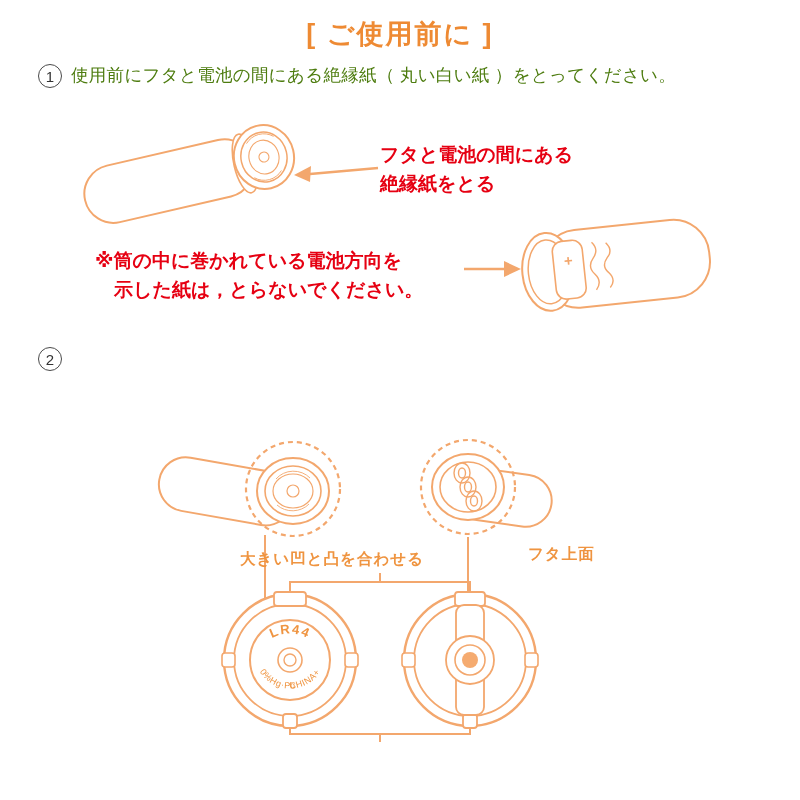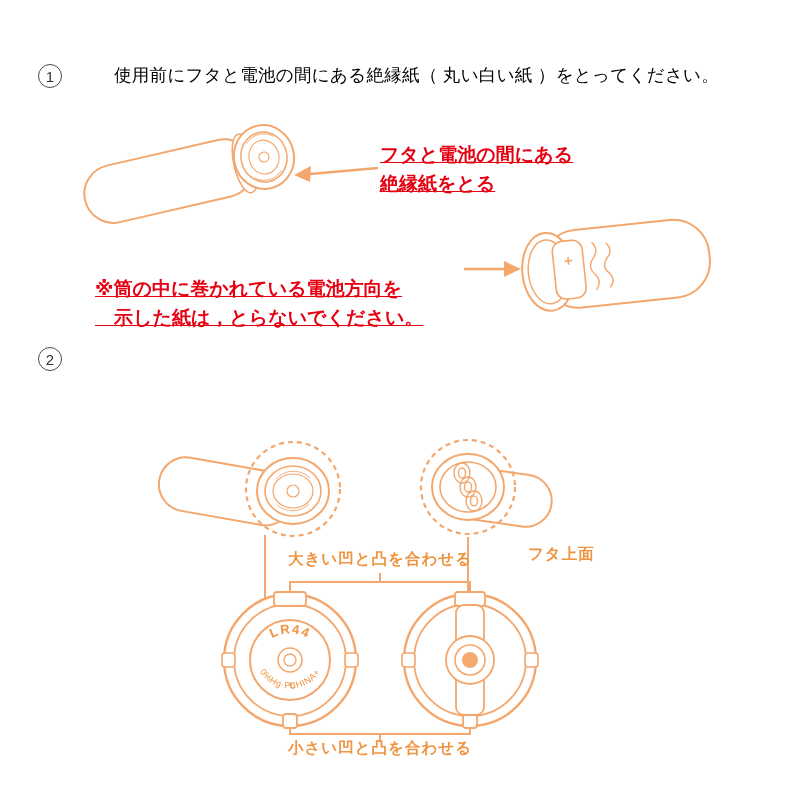--- a/index.html
+++ b/index.html
@@ -30,45 +30,44 @@
     display:flex; align-items:center; justify-content:center;
     font-size:15px;
     color:#333;
     margin-top:2px;
   }
   .step-text {
     font-size:17.5px;
     line-height:1.55;
     letter-spacing:0.3px;
     white-space:pre-line;
-    color:#000000;
-    margin-left:43px;
+    color:#4d7c0f;
   }
   .red {
     color:#E60012;
     font-weight:bold;
     font-size:19px;
     line-height:1.55;
     white-space:pre-line;
-    text-decoration:underline;
   }
   .olabel {
     color:#EF9440;
     font-size:15.5px;
     font-weight:bold;
     letter-spacing:1px;
   }
-  .center-label { text-align:center; }
+  .center-label { text-align:left; }
   svg { display:block; overflow:visible; }
 </style>
 </head>
 <body>
 
 <div class="abs" style="inset:0;">
 
+  <div class="abs title">[ ご使用前に ]</div>
 
   <div class="abs step" style="top:62px; left:38px; width:748px;">
     <span class="step-num">1</span>
     <span class="step-text">使用前にフタと電池の間にある絶縁紙（ 丸い白い紙 ）をとってください。</span>
   </div>
 
   <svg class="abs" style="left:70px; top:104px;" width="250" height="140" viewBox="0 0 250 140">
     <g transform="rotate(-13 125 70)">
       <rect x="12" y="42" width="172" height="58" rx="29" fill="#fff" stroke="#F3A76D" stroke-width="2"></rect>
       <ellipse cx="176" cy="71" rx="11" ry="30" fill="#fff" stroke="#F3A76D" stroke-width="1.6"></ellipse>
@@ -82,21 +81,21 @@
   </svg>
 
   <svg class="abs" style="left:292px; top:150px;" width="88" height="40" viewBox="0 0 88 40">
     <line x1="86" y1="18" x2="18" y2="24" stroke="#F3A76D" stroke-width="2.5"></line>
     <polygon points="2,25 19,16 18,32" fill="#F3A76D"></polygon>
   </svg>
 
   <div class="abs red" style="left:380px; top:140px;">フタと電池の間にある
 絶縁紙をとる</div>
 
-  <div class="abs red" style="left:95px; top:246px;margin-top:28px;">※筒の中に巻かれている電池方向を
+  <div class="abs red" style="left:95px; top:246px;">※筒の中に巻かれている電池方向を
 　示した紙は，とらないでください。</div>
 
   <svg class="abs" style="left:460px; top:254px;" width="64" height="30" viewBox="0 0 64 30">
     <line x1="4" y1="15" x2="45" y2="15" stroke="#F3A76D" stroke-width="2.5"></line>
     <polygon points="61,15 44,7 44,23" fill="#F3A76D"></polygon>
   </svg>
 
   <svg class="abs" style="left:502px; top:206px;" width="225" height="118" viewBox="0 0 225 118">
     <g transform="rotate(-6 112 59)">
       <rect x="40" y="20" width="168" height="78" rx="36" fill="#fff" stroke="#F3A76D" stroke-width="2"></rect>
@@ -194,15 +193,14 @@
       <rect x="465" y="228" width="13" height="14" rx="3" fill="#fff" stroke="#F3A76D" stroke-width="1.6"></rect>
       <rect x="396" y="180" width="28" height="110" rx="8" fill="#fff" stroke="#F3A76D" stroke-width="1.8"></rect>
       <circle cx="410" cy="235" r="24" fill="#fff" stroke="#F3A76D" stroke-width="1.8"></circle>
       <circle cx="410" cy="235" r="15" fill="none" stroke="#F3A76D" stroke-width="1.6"></circle>
       <circle cx="410" cy="235" r="8" fill="#F5AB70" stroke="none"></circle>
     </g>
   </svg>
 
   <div class="abs olabel" style="left:528px; top:544px;">フタ上面</div>
   <div class="abs olabel center-label" style="left:240px; top:549px; width:280px;">大きい凹と凸を合わせる</div>
-  <div class="abs olabel center-label" style="left:240px; top:738px; width:280px;">小さい凹と凸を合わせる</div>
 
 </div>
 
 </body></html>

